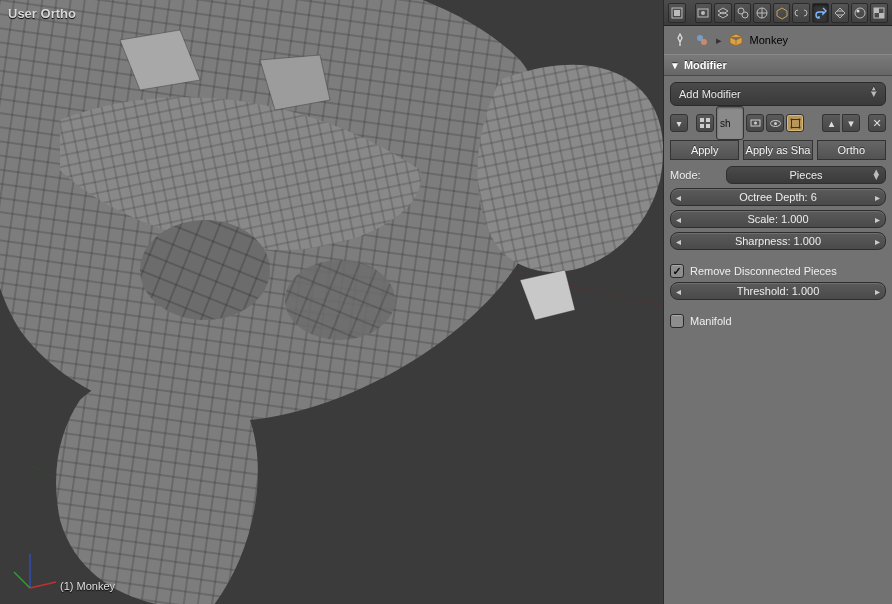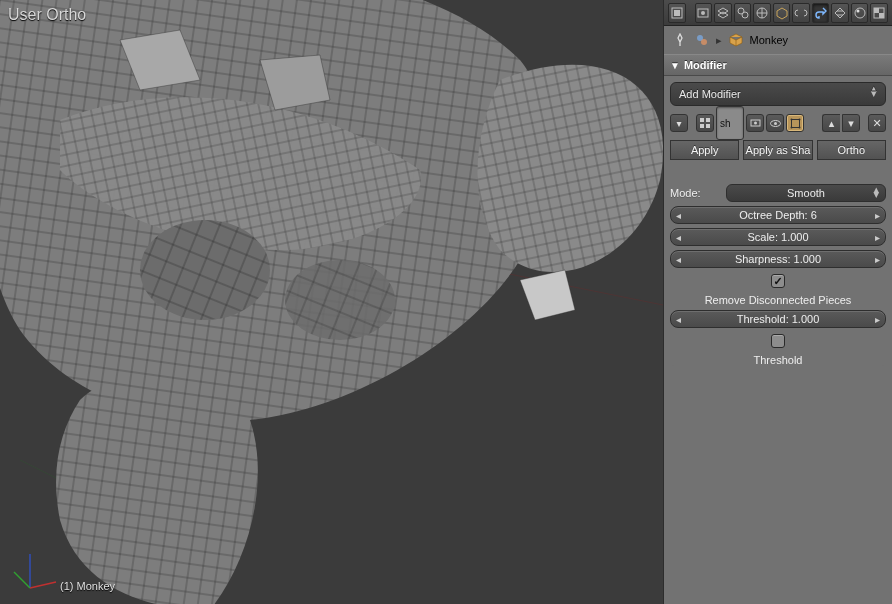--- a/index.html
+++ b/index.html
@@ -1,19 +1,19 @@
 <!DOCTYPE html>
 <html><head>
 <meta charset="utf-8">
 <style>
 * { margin: 0; padding: 0; box-sizing: border-box; font-family: sans-serif; font-size: 11px; }
 body { width: 892px; height: 604px; background: #444444; display: flex; overflow: hidden; color: #c0c0c0; }
 
 .viewport { flex: 1; position: relative; background: #3b3b3b; overflow: hidden; }
-.viewport-label-top { position: absolute; top: 6px; left: 8px; color: #d8d8d8; font-size: 16px; text-shadow: 0 1px 1px #000; }
+.viewport-label-top { position: absolute; top: 6px; left: 8px; color: #d8d8d8; font-size: 13px; text-shadow: 0 1px 1px #000; font-weight: bold; }
 .viewport-label-bottom { position: absolute; bottom: 12px; left: 60px; color: #e0e0e0; font-size: 11px; text-shadow: 0 1px 1px #000; margin-top: 32px; }
 
 
 .mesh-svg { position: absolute; top: 0; left: 0; width: 100%; height: 100%; }
 
 .gizmo { position: absolute; bottom: 8px; left: 12px; width: 48px; height: 48px; }
 .gizmo line { stroke-width: 1.4; }
 .gizmo .ax-x { stroke: #c03030; }
 .gizmo .ax-y { stroke: #30a030; }
 .gizmo .ax-z { stroke: #3050c0; }
@@ -44,30 +44,30 @@
 .icon-btn { width:18px; height:18px; border:1px solid #333; border-radius:3px; background:linear-gradient(#5a5a5a,#474747); display:flex;align-items:center;justify-content:center; font-size:10px; color:#ddd; }
 .icon-btn.active { background:#b8955a; box-shadow:inset 0 0 0 1px #d9b87a; color:#222;}
 .name-field { width:28px; height:18px; border:1px solid #333; border-radius:3px; background:#8a8a8a; color:#111; display:flex; align-items:center; padding:16px 3px; font-size:10px; box-shadow: inset 0 1px 2px #555;}
 .spacer { flex:1; }
 .sq-btn { width:18px; height:18px; border:1px solid #333; border-radius:3px; background:linear-gradient(#5a5a5a,#474747); display:flex;align-items:center;justify-content:center; color:#ddd; }
 .x-btn { width:18px; height:18px; border:1px solid #333; border-radius:3px; background:linear-gradient(#5a5a5a,#474747); display:flex;align-items:center;justify-content:center; color:#ddd;}
 
 .btn-row { display:flex; gap:4px; margin-top:6px; }
 .btn { flex:1; height:20px; border:1px solid #333; border-radius:0; background:linear-gradient(#666666,#525252); color:#f5f5f5; display:flex; align-items:center; justify-content:center; text-shadow:0 -1px 0 #333; }
 
-.prop-row { display:flex; align-items:center; gap:6px; margin-top:24px;justify-content:space-between; }
+.prop-row { display:flex; align-items:center; gap:6px; margin-top:6px;justify-content:space-between; }
 .prop-label { color:#eee; width:50px; text-shadow:0 1px 0 #5a5a5a; }
 .prop-select { flex:1; height:18px; border:1px solid #2e2e2e; border-radius:6px; background:linear-gradient(#4a4a4a,#3a3a3a); color:#eaeaea; display:flex;align-items:center;justify-content:center; position:relative; }
 .prop-select .updn { position:absolute; right:6px; top:2px; font-size:7px; color:#bbb; display:flex; flex-direction:column; line-height:5px;}
 
 .slider { height:18px; border:1px solid #2e2e2e; border-radius:8px; background:linear-gradient(#5a5a5a,#4a4a4a); color:#eee; display:flex; align-items:center; justify-content:center; position:relative; margin-top:4px; box-shadow: inset 0 1px 0 #6e6e6e; }
 .slider .arr { position:absolute; top:3px; font-size:10px; color:#ccc;}
 .slider .arr.left{ left:5px;} .slider .arr.right{ right:5px;}
 
-.check-row { display:flex; align-items:center; gap:6px; margin-top:6px; color:#eee;flex-direction:column; }
+.check-row { display:flex; align-items:center; gap:6px; margin-top:14px; color:#eee; }
 .checkbox { width:14px; height:14px; border:1px solid #2a2a2a; border-radius:3px; background:#8d8d8d; display:flex;align-items:center;justify-content:center; box-shadow:inset 0 1px 0 #aaa; }
 .checkbox.checked::after{ content:"✓"; color:#111; font-size:11px; font-weight:bold; line-height:1; }
 
 </style>
 </head>
 <body>
 
 <div class="viewport">
   <svg class="mesh-svg" viewBox="0 0 663 604">
 
@@ -265,21 +265,21 @@
 
       <div class="btn-row">
         <div class="btn">Apply</div>
         <div class="btn">Apply as Sha</div>
         <div class="btn">Ortho</div>
       </div>
 
       <div class="prop-row">
         <span class="prop-label">Mode:</span>
         <div class="prop-select">
-          <span>Smooth</span>
+          <span>Pieces</span>
           <span class="updn">
               <span>▴</span>
               <span>▾</span>
             </span>
         </div>
       </div>
 
       <div class="slider">
         <span class="arr left">◂</span>
         <span>Octree Depth: 6</span>
@@ -304,20 +304,20 @@
       </div>
 
       <div class="slider" style="margin-left:0;">
         <span class="arr left">◂</span>
         <span>Threshold: 1.000</span>
         <span class="arr right">▸</span>
       </div>
 
       <div class="check-row">
         <span class="checkbox"></span>
-        <span>Threshold</span>
+        <span>Manifold</span>
       </div>
 
     </div>
   </div>
 
   <div class="panel-fill"></div>
 </div>
 
 </body></html>

